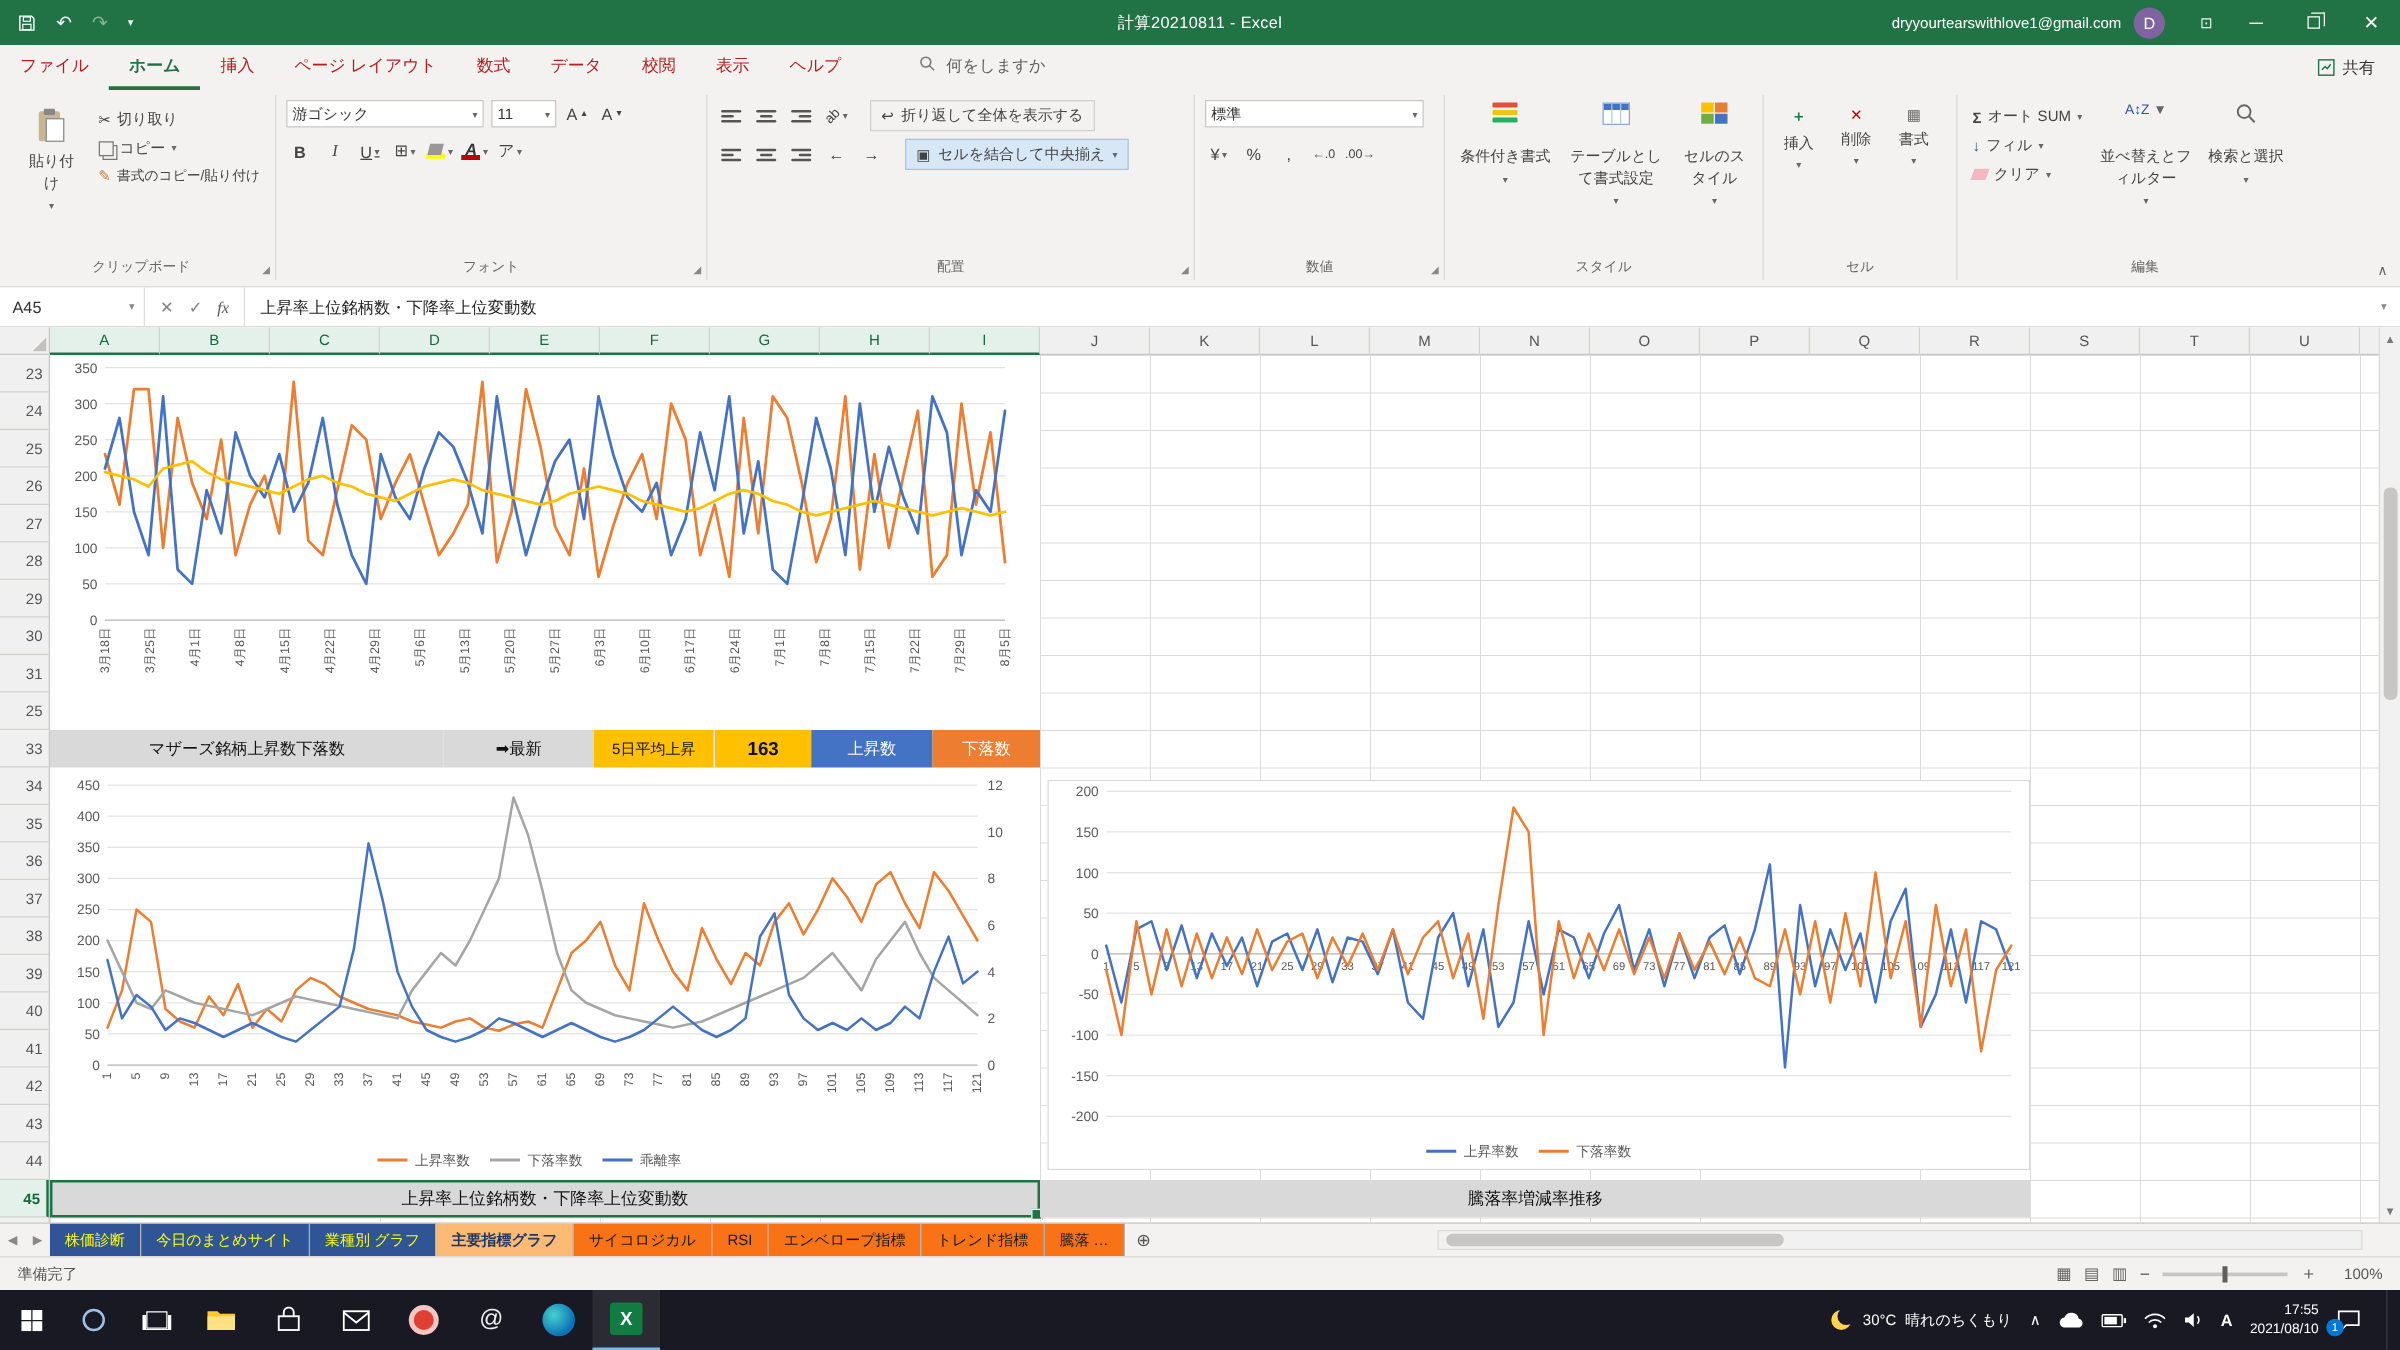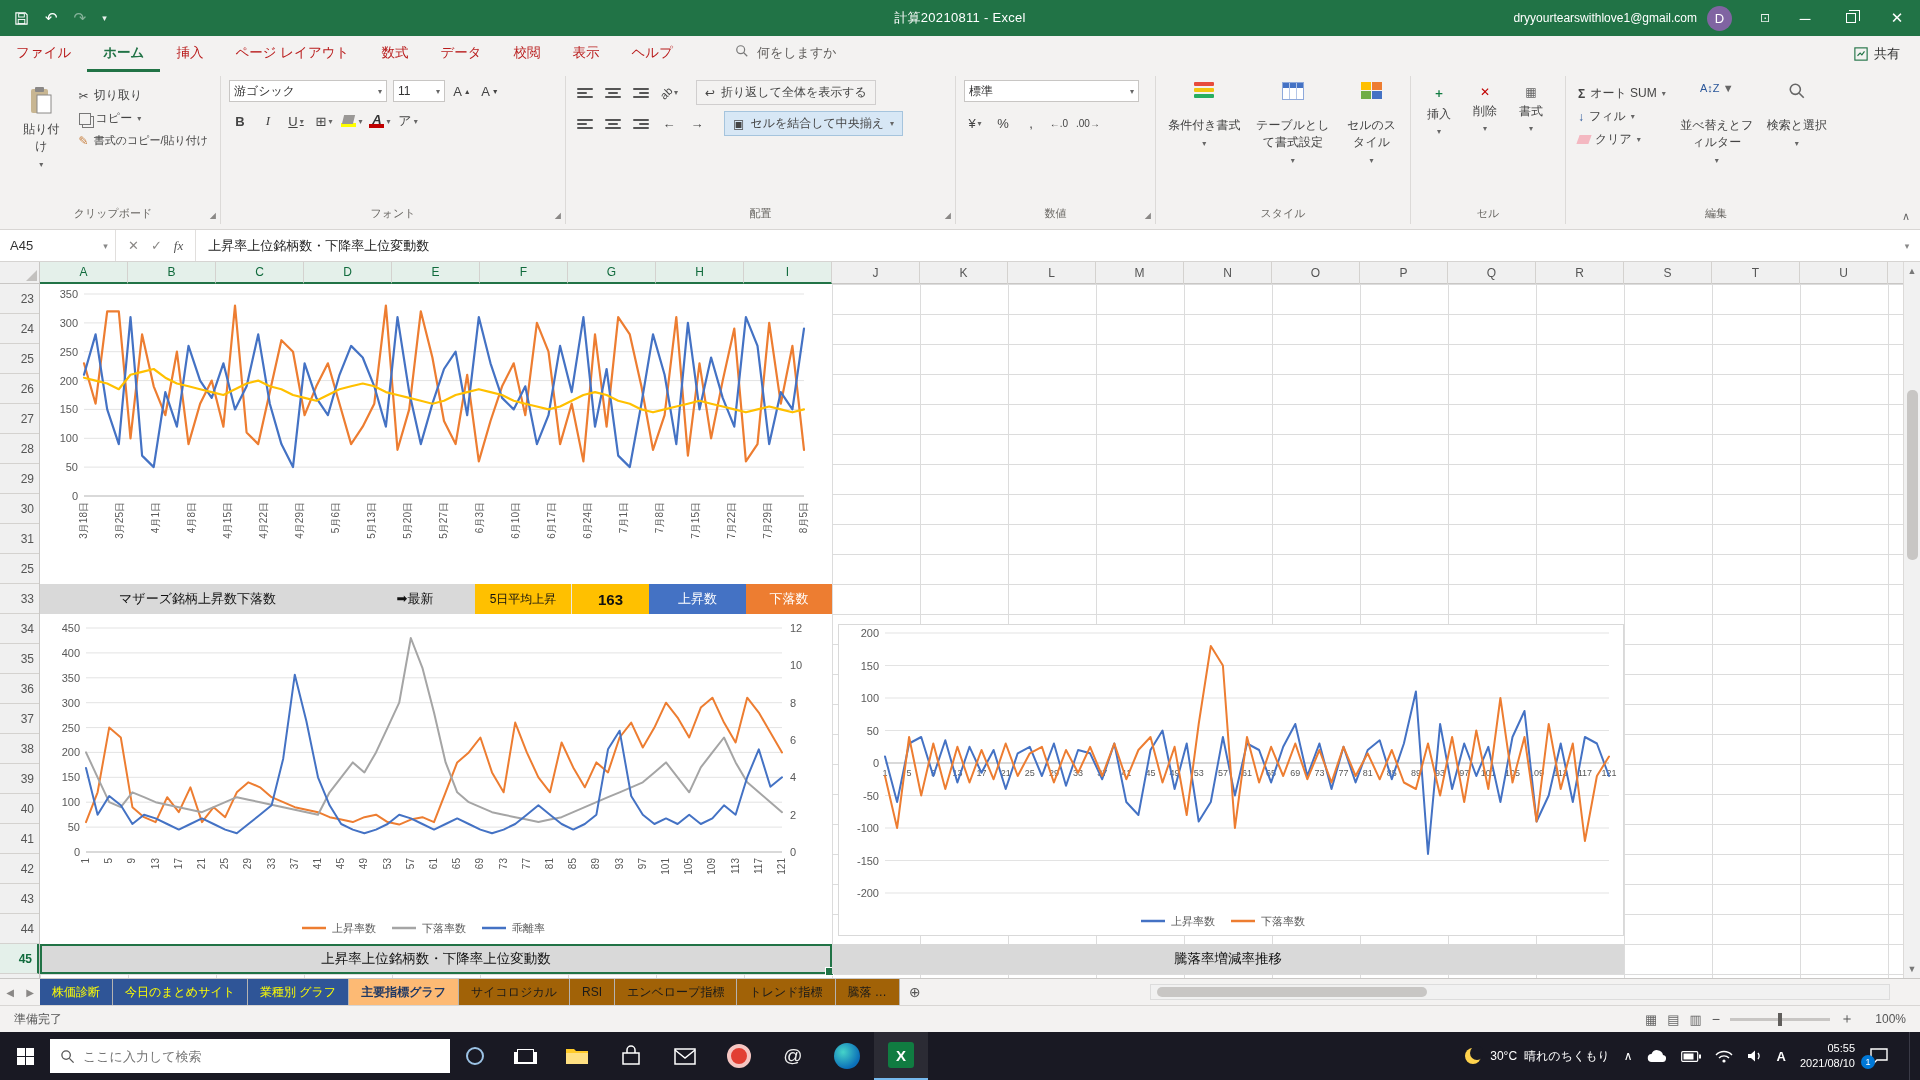--- a/index.html
+++ b/index.html
@@ -100,21 +100,21 @@
 #vscroll .vthumb{width:11px;height:170px;background:#c8c6c4;border-radius:5px;margin-top:110px}
 #vscroll .arr{padding:4px 0}
 #vscroll .spacer{flex:1}
 
 
 #sheetTabsBar{position:absolute;top:978px;left:0;width:100%;height:27px;background:#f3f2f1;border-top:1px solid #c9c7c5;display:flex;align-items:stretch;font-size:12px}
 .snav{width:20px;display:flex;align-items:center;justify-content:center;color:#8a8886;font-size:10px}
 .stab{padding:0 12px;display:flex;align-items:center;border-right:1px solid #b5b3b1;white-space:nowrap}
 .stab.blue{background:#2f5597;color:#ffff00}
 .stab.active{background:#fdba74;color:#1f3864;font-weight:bold}
-.stab.yellow{background:#a16207;color:#1a1a1a}
+.stab.yellow{background:#f97316;color:#1a1a1a}
 .addsheet{width:30px;display:flex;align-items:center;justify-content:center;color:#555;font-size:14px}
 #hscroll{position:absolute;left:1150px;right:30px;top:5px;height:16px;background:#f1f1f1;border:1px solid #dcdcdc}
 #hscroll .hthumb{position:absolute;left:6px;top:2px;height:10px;width:270px;background:#c8c6c4;border-radius:5px}
 
 
 #statusBar{position:absolute;top:1005px;left:0;width:100%;height:27px;background:#f3f2f1;border-top:1px solid #d8d6d4;display:flex;align-items:center;font-size:12px;color:#555;padding-left:14px}
 .sbright{margin-left:auto;display:flex;align-items:center;gap:10px;padding-right:14px}
 .viewico{font-size:13px;color:#666}
 .zoomtrack{width:100px;height:3px;background:#c8c6c4;position:relative}
 .zoomthumb{position:absolute;left:48px;top:-5px;width:4px;height:13px;background:#605e5c}
@@ -787,29 +787,20 @@
 
   <div id="taskbar">
     <div class="tbtn">
       <svg width="17" height="17" viewBox="0 0 17 17">
           <rect x="0" y="0" width="8" height="8" fill="#fff"></rect>
           <rect x="9" y="0" width="8" height="8" fill="#fff"></rect>
           <rect x="0" y="9" width="8" height="8" fill="#fff"></rect>
           <rect x="9" y="9" width="8" height="8" fill="#fff"></rect>
         </svg>
     </div>
-    <div id="tsearch">
-      <span>
-          <svg width="15" height="15" viewBox="0 0 16 16">
-            <circle cx="6.5" cy="6.5" r="4.5" fill="none" stroke="#555" stroke-width="1.4"></circle>
-            <line x1="10" y1="10" x2="14.5" y2="14.5" stroke="#555" stroke-width="1.4"></line>
-          </svg>
-        </span>
-      <input placeholder="ここに入力して検索" style="">
-    </div>
     <div class="tbtn">
         <span style="width:18px;height:18px;border-radius:50%;border:2px solid #9cc3e5"></span>
       </div>
     <div class="tbtn">
         <span style="width:17px;height:14px;border:1.5px solid #fff;box-shadow:-4px 2px 0 -1px #fff,4px 2px 0 -1px #fff"></span>
       </div>
     <div class="appbtn">
         <svg width="24" height="20" viewBox="0 0 24 20">
           <path d="M1 3h8l2 2h12v13H1z" fill="#ffca28"></path>
           <path d="M1 7h22v11H1z" fill="#ffe082"></path>
@@ -872,21 +863,21 @@
           </svg>
         </span>
       <span class="trayico">
           <svg width="16" height="14" viewBox="0 0 16 14">
             <path d="M1 5v4h3l4 3.5v-11L4 5z" fill="#fff"></path>
             <path d="M11 4a5 5 0 0 1 0 6" fill="none" stroke="#fff" stroke-width="1.3"></path>
           </svg>
         </span>
       <span class="imeA">A</span>
       <div class="clock">
-        <div>05:55</div>
+        <div>17:55</div>
         <div>2021/08/10</div>
       </div>
       <div class="action">
         <svg width="20" height="18" viewBox="0 0 20 18">
             <path d="M2 2h16v11H8l-4 4v-4H2z" fill="none" stroke="#fff" stroke-width="1.4"></path>
           </svg>
         <span class="badge">1</span>
       </div>
       <div class="desksliver"></div>
     </div>

